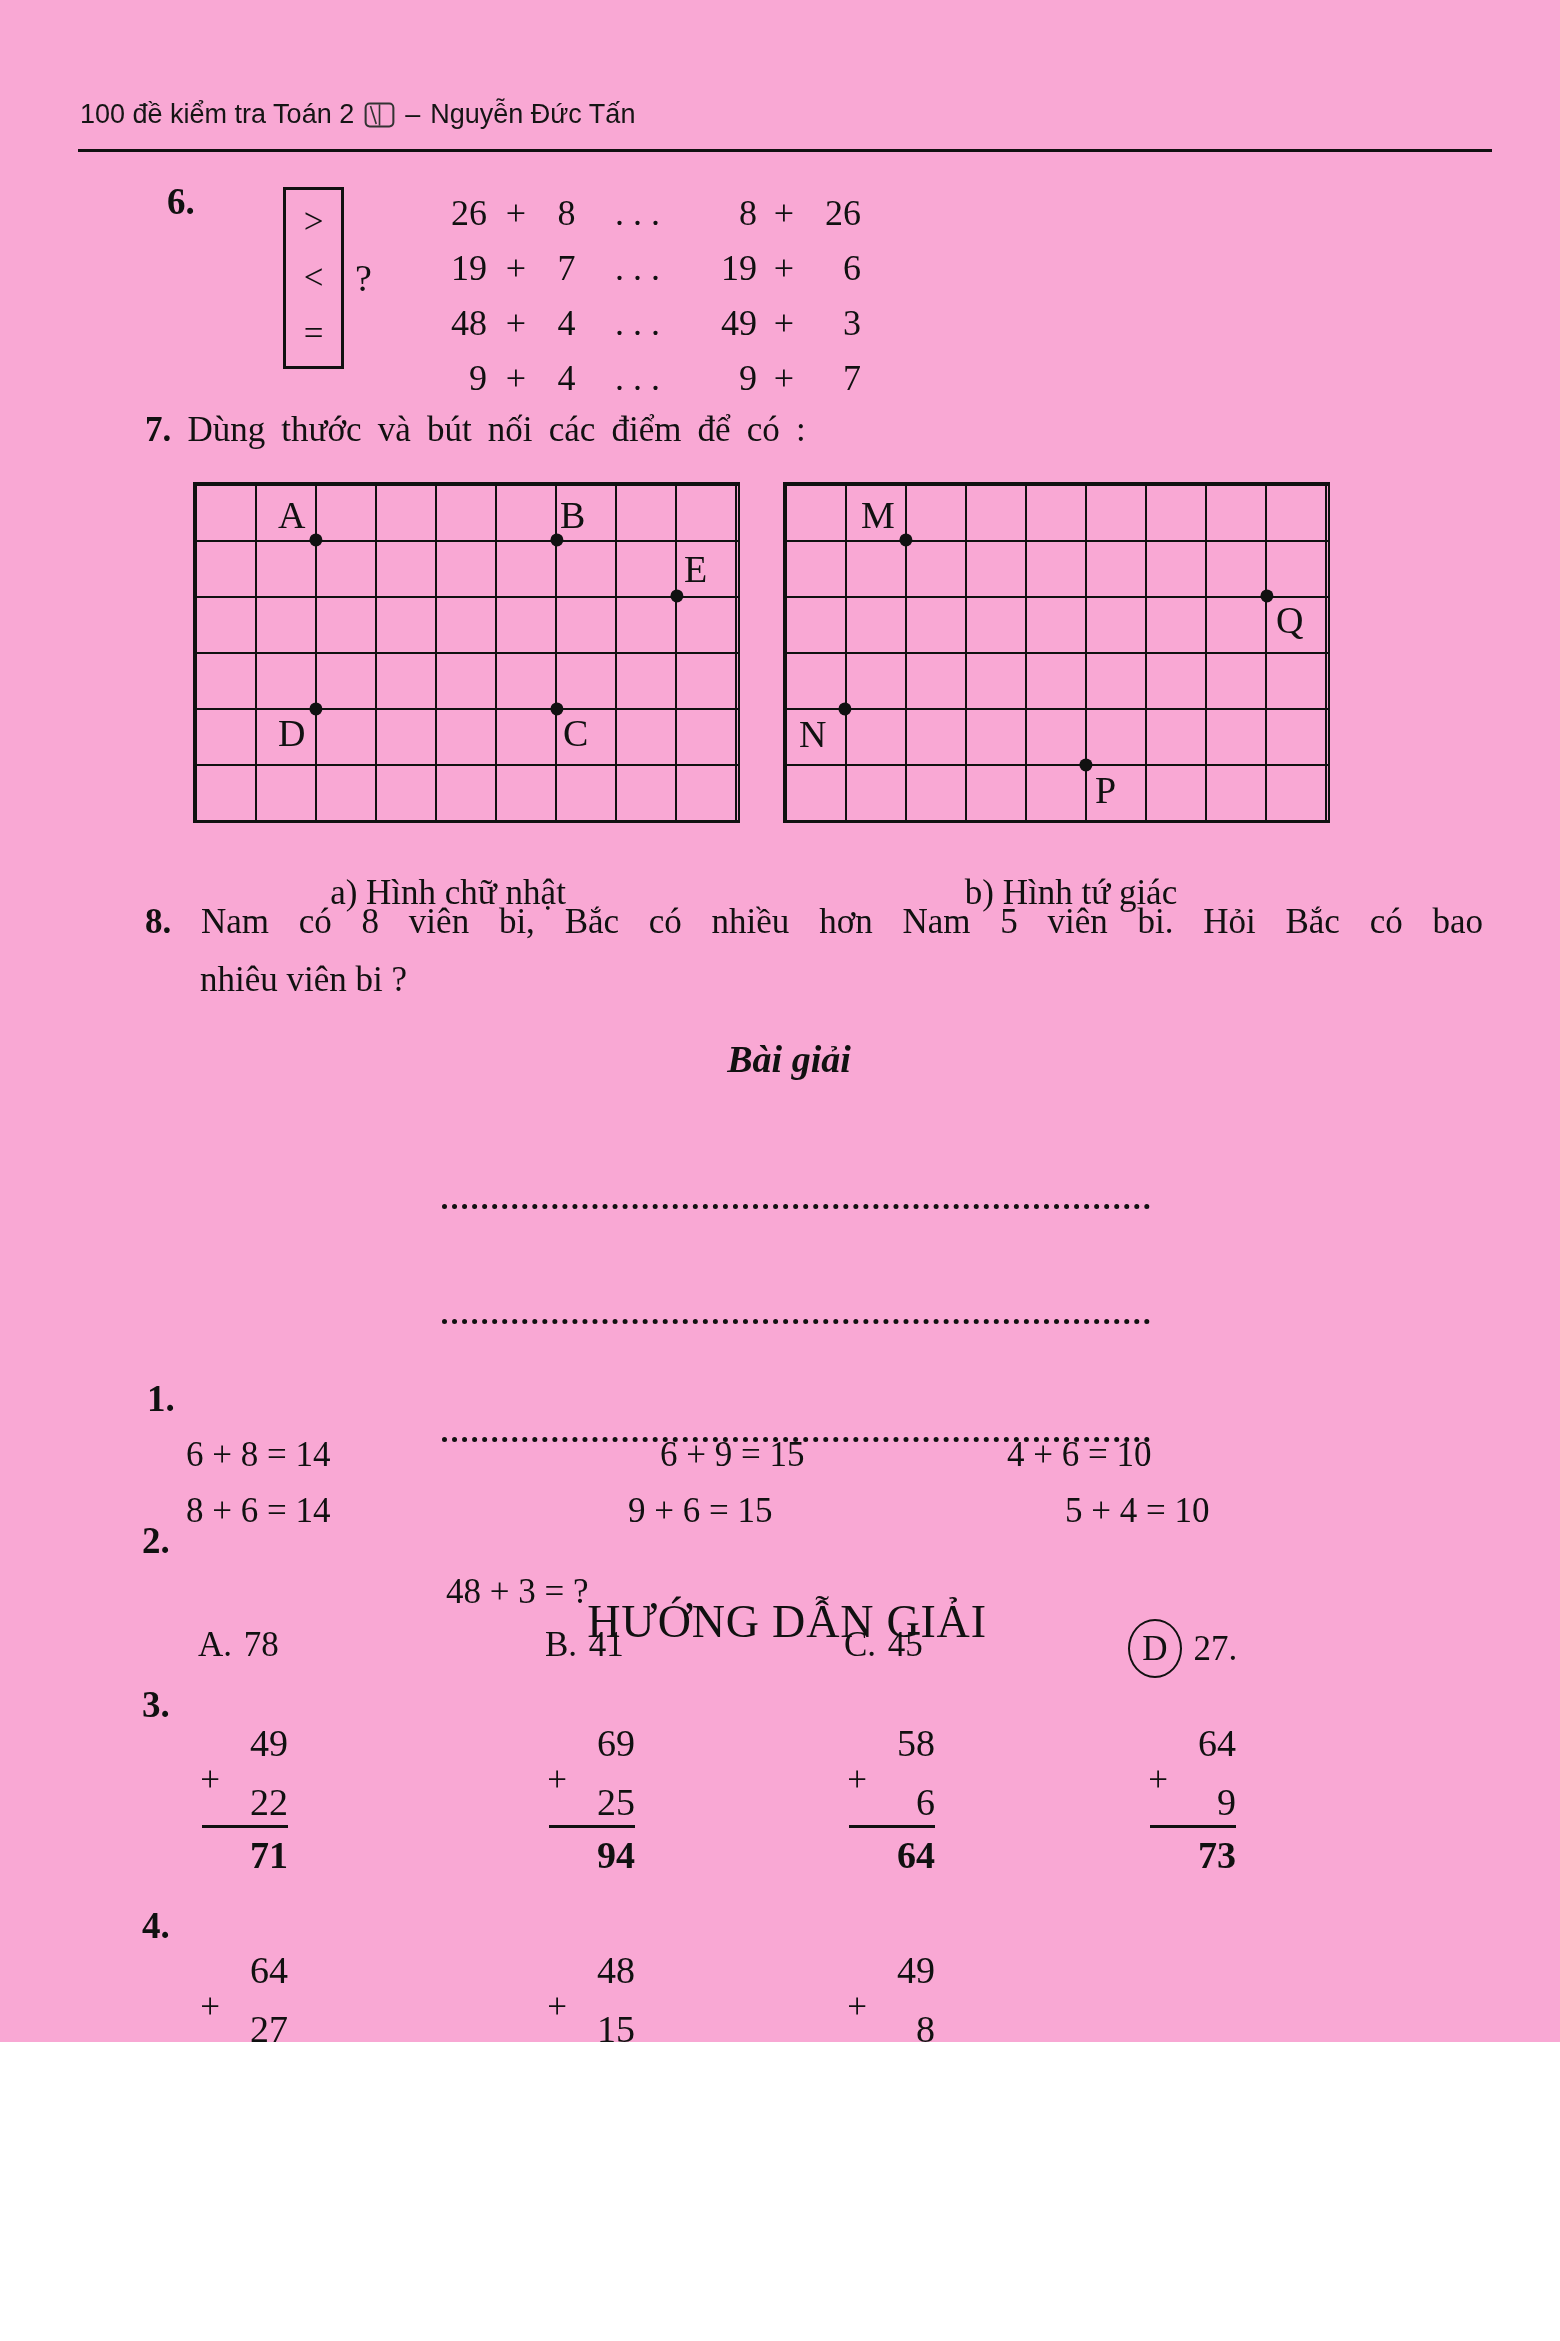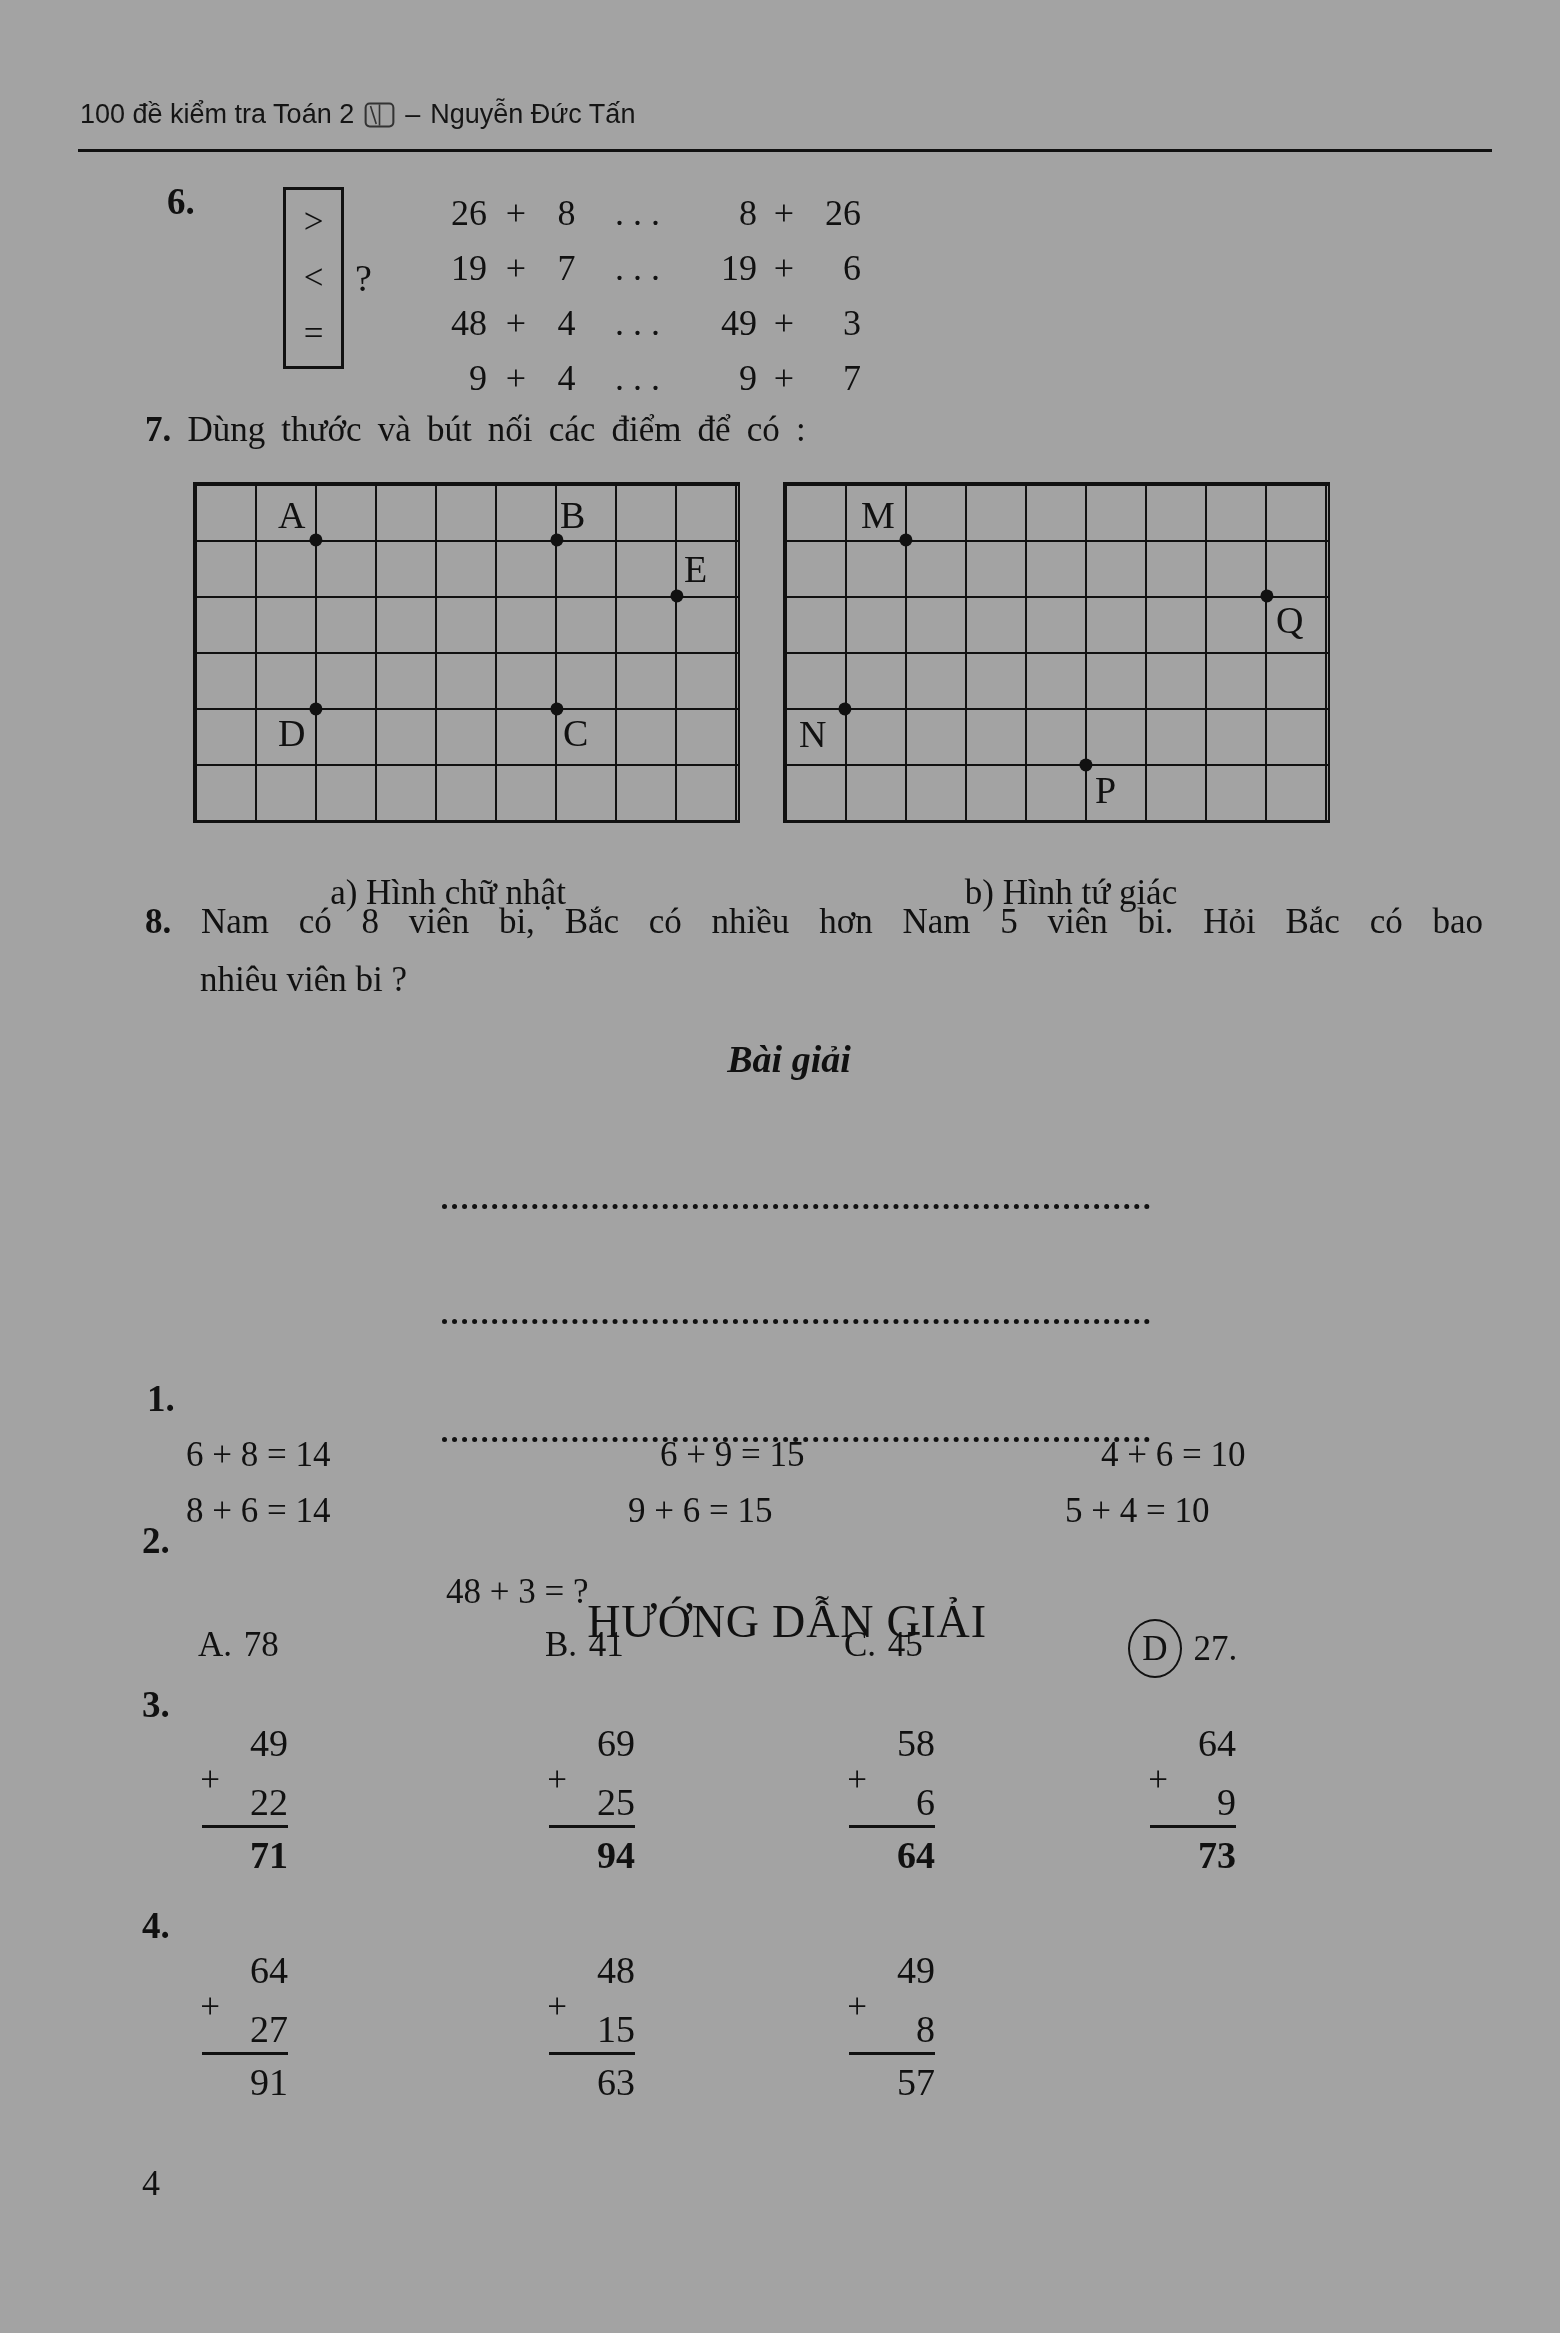--- a/index.html
+++ b/index.html
@@ -1,16 +1,16 @@
 <!DOCTYPE html>
 <html style="font-size:13.2px"><head>
 <meta charset="utf-8">
 <style>
   html,body{margin:0;padding:0;background:#fff;}
-  #page{position:relative;width:1561px;height:2333px;background:#a3a3a3;color:#111;
+  #page{position:relative;width:1561px;height:2042px;background:#f9a8d4;color:#111;
         font-family:"Liberation Serif","DejaVu Serif",serif;overflow:hidden;}
   .abs{position:absolute;}
   .b{font-weight:700;}
   
   #hdr{left:80px;top:99px;display:flex;align-items:center;gap:10px;
        font-family:"Liberation Sans","DejaVu Sans",sans-serif;font-size:27px;color:#151515;}
   #hdr-rule{left:78px;top:149px;width:1414px;height:2.5px;background:#111;}
   
   .qnum{font-size:37px;font-weight:700;}
   #q6-box{left:283px;top:187px;width:61px;height:182px;border:3.3px solid #111;
@@ -156,21 +156,21 @@
   <div class="abs" id="baigiai">Bài giải</div>
   <div class="abs dotline" style="top:1196px;"></div>
   <div class="abs dotline" style="top:1311px;"></div>
   <div class="abs dotline" style="top:1429px;"></div>
 
   <div class="abs" id="hdg">HƯỚNG DẪN GIẢI</div>
 
   <div class="abs qnum" style="left:147px;top:1377px;">1.</div>
   <div class="abs eq" style="left:186px;top:1435px;">6 + 8 = 14</div>
   <div class="abs eq" style="left:628px;top:1435px;margin-left:32px;">6 + 9 = 15</div>
-  <div class="abs eq" style="left:1101px;top:1435px;">4 + 6 = 10</div>
+  <div class="abs eq" style="left:1007px;top:1435px;">4 + 6 = 10</div>
   <div class="abs eq" style="left:186px;top:1491px;">8 + 6 = 14</div>
   <div class="abs eq" style="left:628px;top:1491px;">9 + 6 = 15</div>
   <div class="abs eq" style="left:1065px;top:1491px;">5 + 4 = 10</div>
 
   <div class="abs qnum" style="left:142px;top:1519px;">2.</div>
   <div class="abs eq" style="left:446px;top:1572px;">48 + 3 = ?</div>
   <div class="abs opt" style="left:198px;top:1625px;">
     <span>A.</span>
       <span class="sp"></span>
     <span>78</span>

